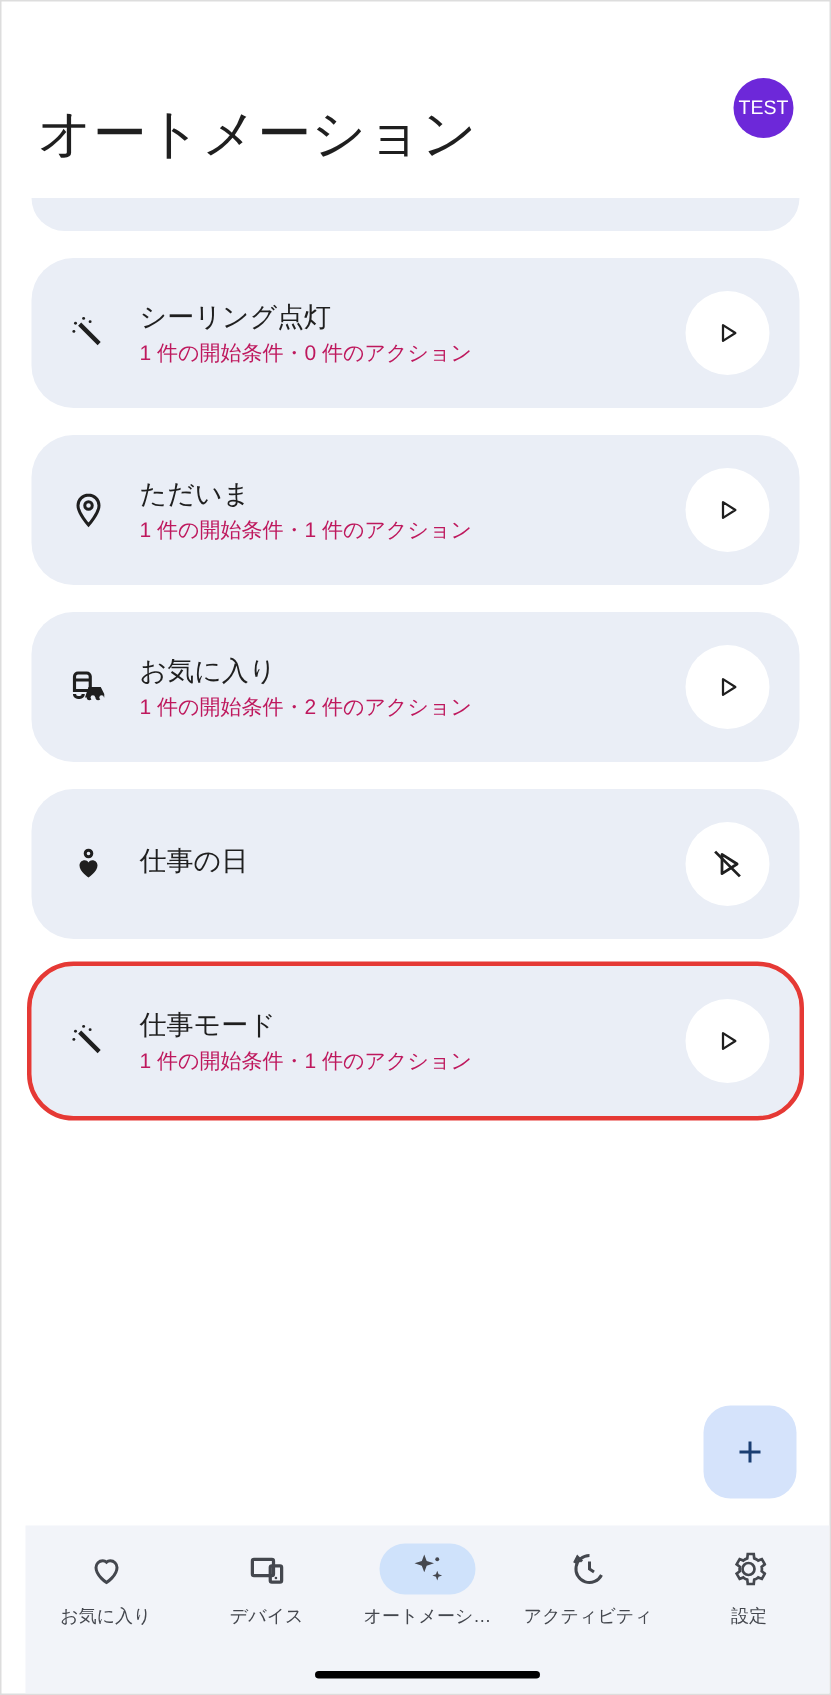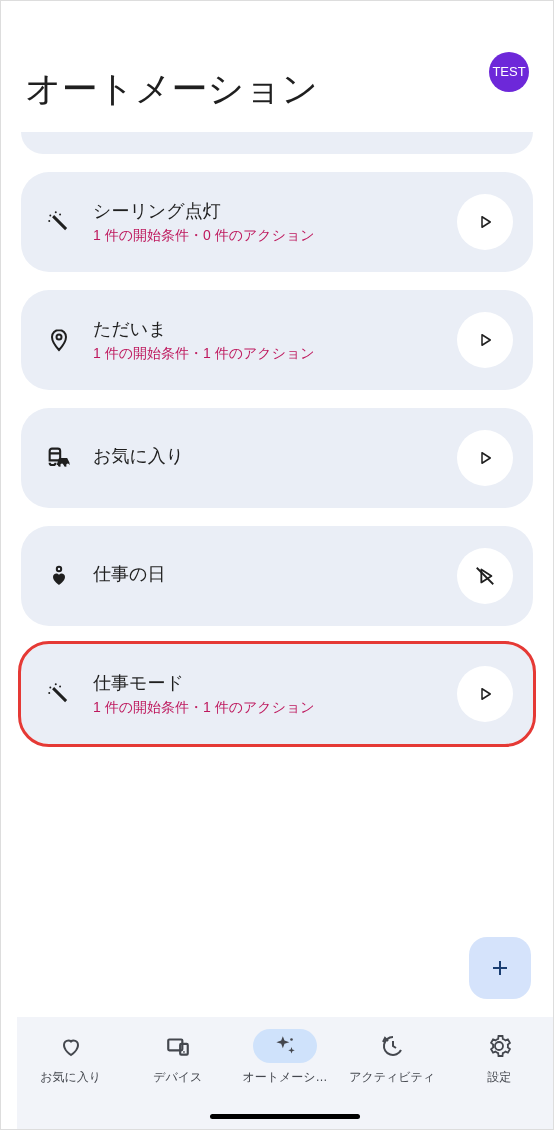--- a/index.html
+++ b/index.html
@@ -206,20 +206,21 @@
         <div class="card-icon">
           <svg width="28" height="28" viewBox="0 0 24 24">
             <path d="M4 8h9v6H4z M4 16a2 2 0 0 0 2 2h1a2 2 0 0 0 2-2M4 8V6a2 2 0 0 1 2-2h5a2 2 0 0 1 2 2v2" fill="none" stroke="currentColor" stroke-width="1.8"></path>
             <path d="M12 12h7l2 4v2h-2a1.5 1.5 0 0 1-3 0h-2a1.5 1.5 0 0 1-3 0h-1" fill="currentColor"></path>
             <circle cx="14.5" cy="18" r="1.3" fill="#eaeef6"></circle>
             <circle cx="19.5" cy="18" r="1.3" fill="#eaeef6"></circle>
           </svg>
         </div>
         <div class="card-body">
           <div class="card-title">お気に入り</div>
+          <div class="card-sub">1 件の開始条件・2 件のアクション</div>
         </div>
         <div class="card-btn">
           <span>
             <svg width="18" height="18" viewBox="0 0 24 24">
               <path d="M8 5v14l11-7z" fill="none" stroke="currentColor" stroke-width="2" stroke-linejoin="round"></path>
             </svg>
           </span>
         </div>
       </div>
       <div class="card">

